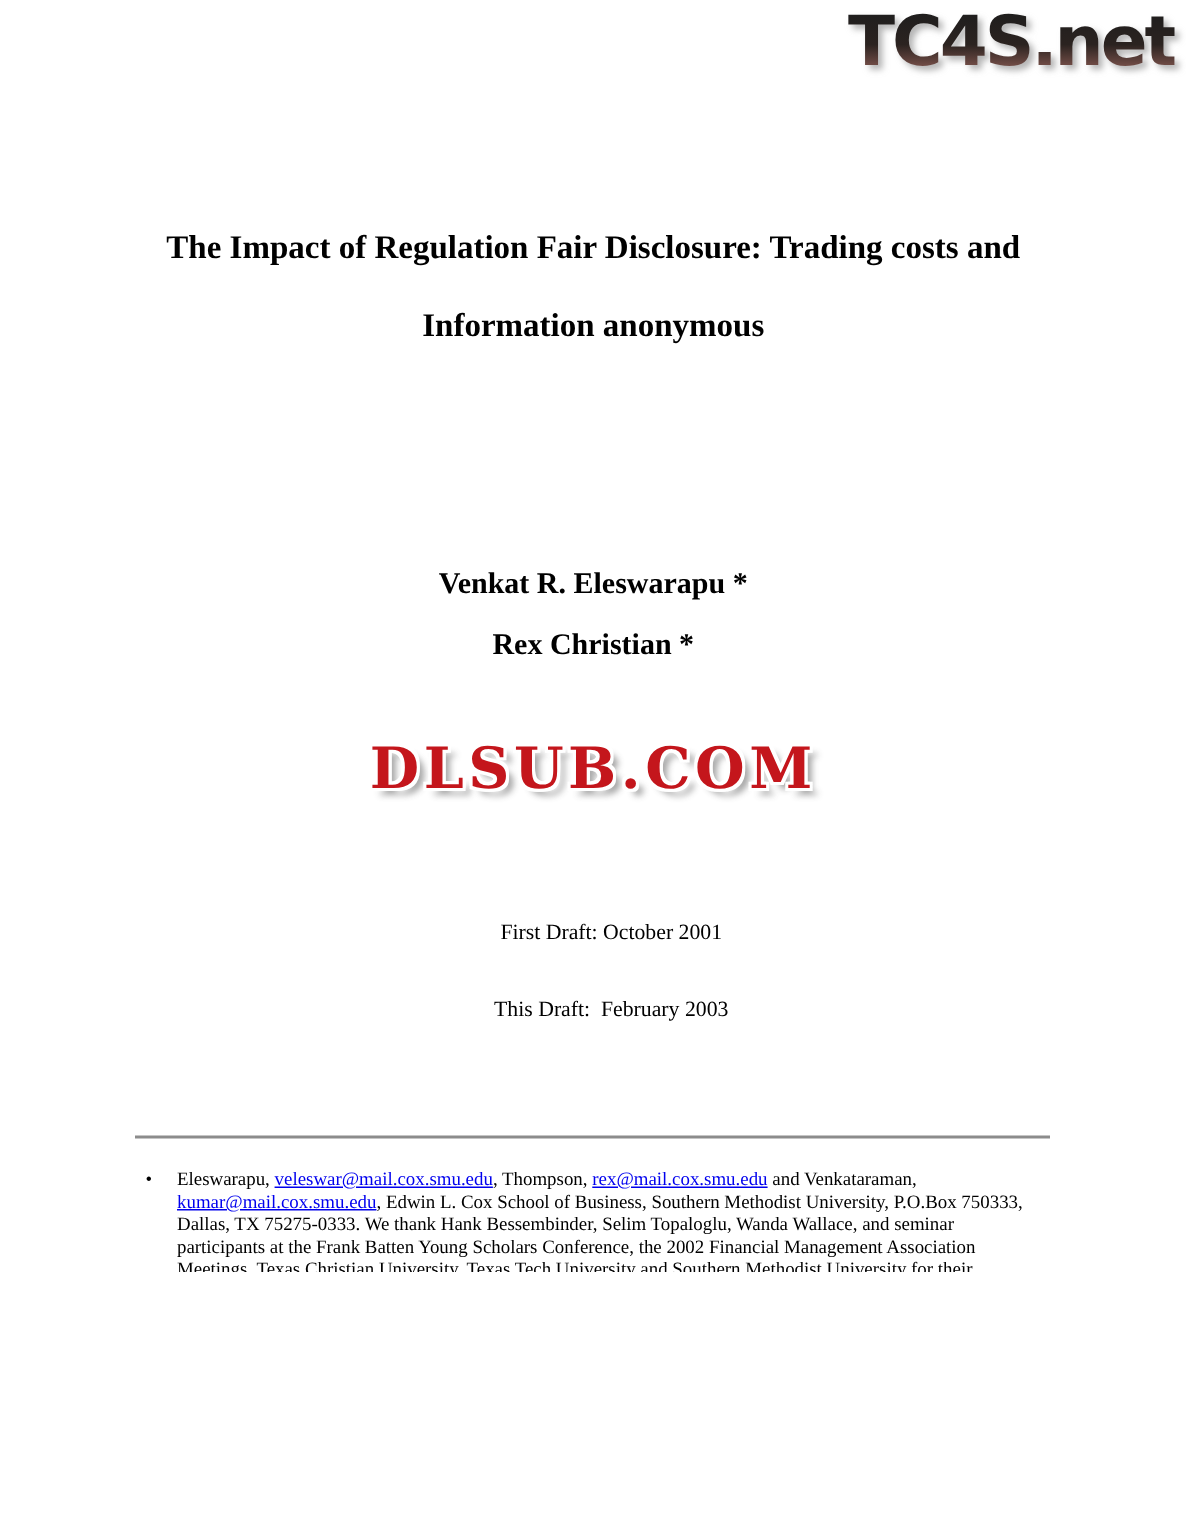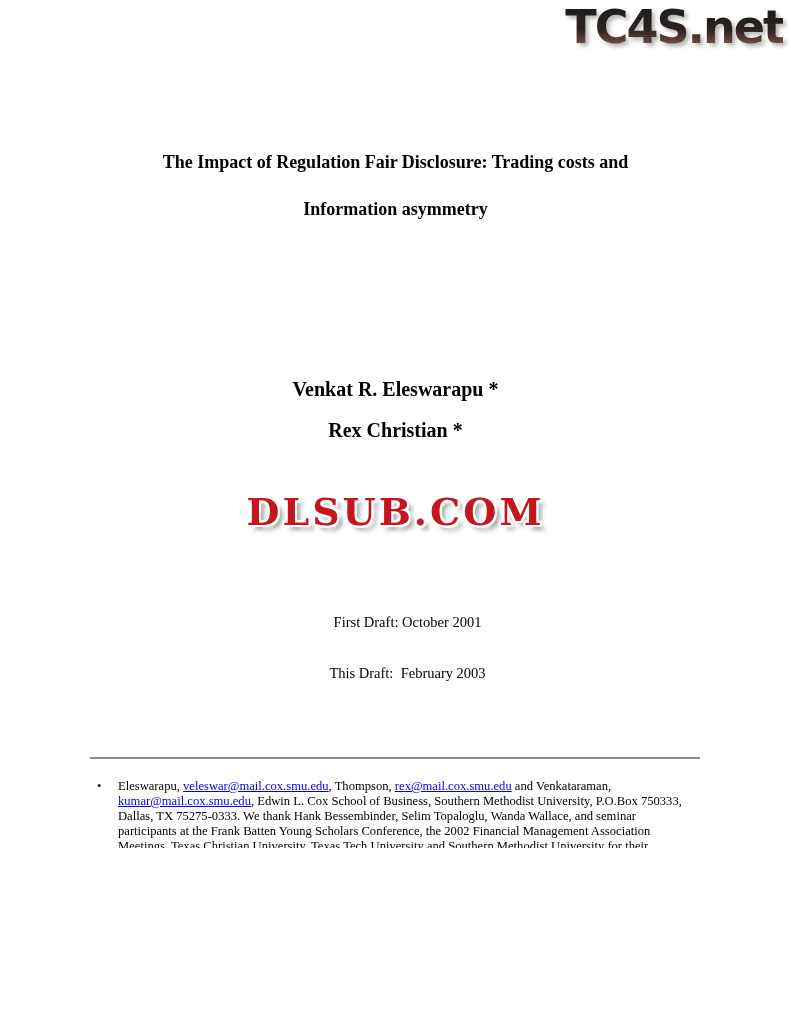--- a/index.html
+++ b/index.html
@@ -35,21 +35,21 @@
   }
 
   
   .title-block {
     position: absolute;
     top: 152px;
     left: 0;
     width: 100%;
     text-align: center;
     font-weight: bold;
-    font-size: 18px;
+    font-size: 22px;
   }
   .title-line1 { margin-bottom: 26px; }
 
   
   .authors-block {
     position: absolute;
     top: 379px;
     left: 0;
     width: 100%;
     text-align: center;
@@ -155,21 +155,21 @@
 </style>
 </head>
 <body>
 
 <div class="page">
 
   <div class="wm-tc4s">TC4S.net</div>
 
   <div class="title-block">
     <div class="title-line1">The Impact of Regulation Fair Disclosure: Trading costs and</div>
-    <div class="title-line2">Information asymmetry</div>
+    <div class="title-line2">Information anonymous</div>
   </div>
 
   <div class="authors-block">
     <div class="author-line">Venkat R. Eleswarapu *</div>
     <div class="author-line">Rex Christian *</div>
   </div>
 
   <div class="wm-dlsub">DLSUB.COM</div>
 
   <div class="dates-block">

